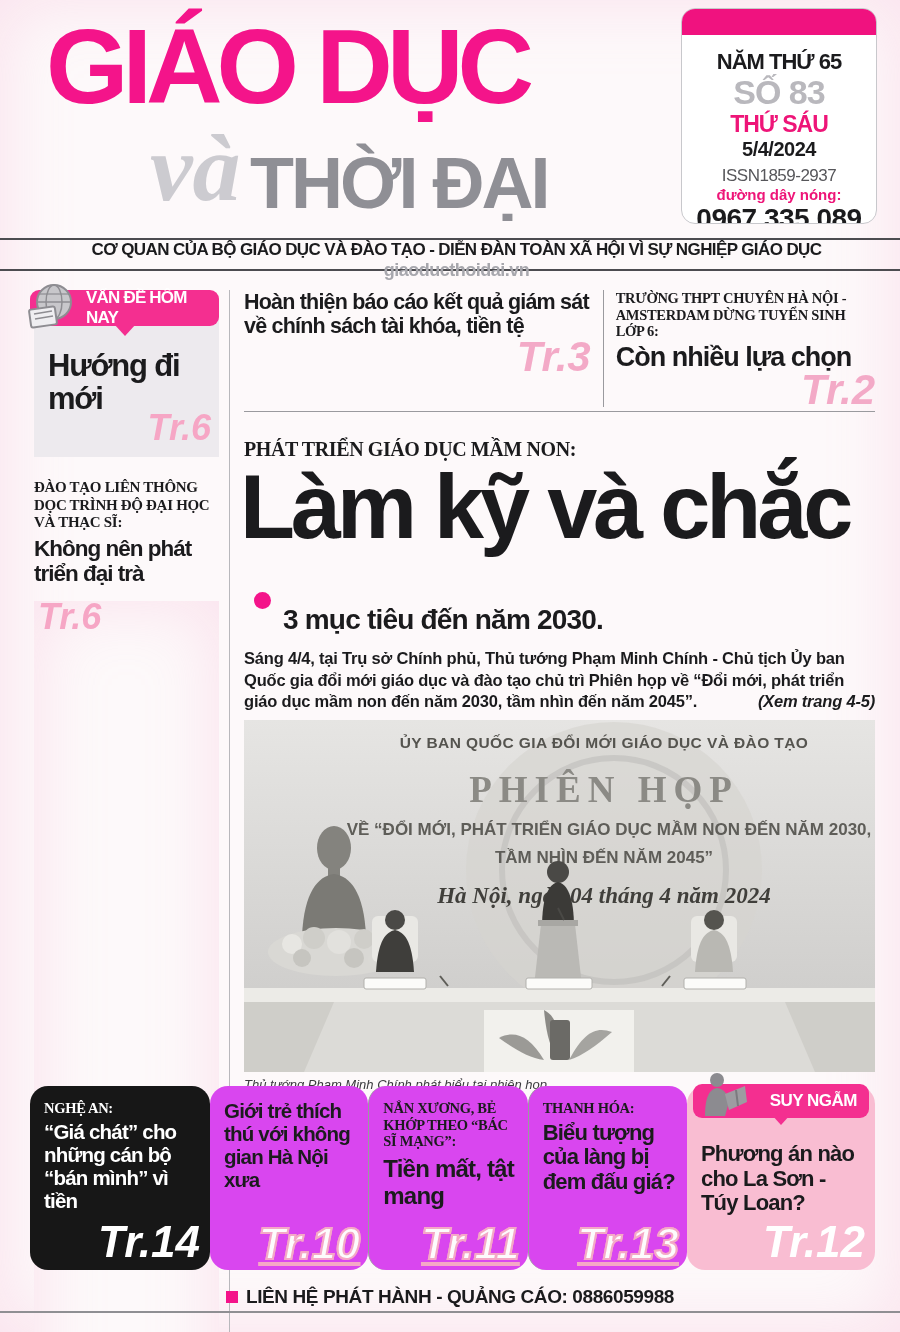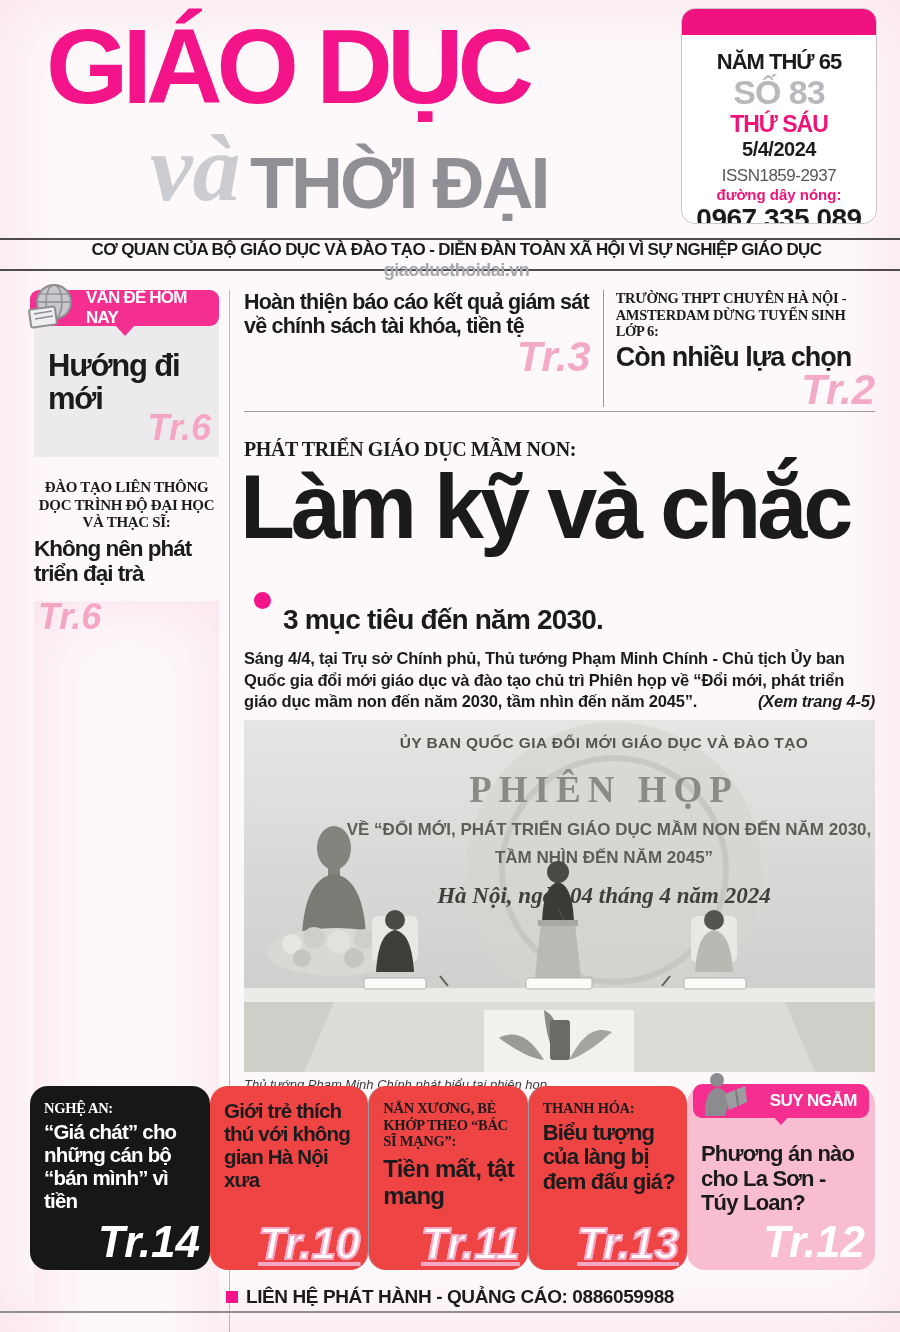--- a/index.html
+++ b/index.html
@@ -65,21 +65,21 @@
     width:0; height:0; border-left:11px solid transparent; border-right:11px solid transparent;
     border-top:12px solid #f42f90;
   }
   .feature-box { position:relative; background:#edeaee; margin:-18px 0 22px 4px; padding:34px 8px 8px 14px; min-height:128px; }
   .feature-title { font-size:31px; font-weight:bold; letter-spacing:-1.2px; line-height:1.05; }
   .feature-page { text-align:right; font-size:36px; font-weight:bold; font-style:italic; color:#f6a6c5; margin-top:-8px; }
 
   .side-item { margin:0 0 24px 4px; }
   .side-kicker {
     font-family:"Liberation Serif", serif; font-size:15px; font-weight:bold;
-    letter-spacing:-0.3px; line-height:1.18; margin-bottom:5px;text-align:center;
+    letter-spacing:-0.3px; line-height:1.18; margin-bottom:5px;
   }
   .side-title { font-size:22.5px; font-weight:bold; letter-spacing:-1px; line-height:1.1; }
   .rule-page { display:flex; align-items:flex-end; margin-top:14px; }
   .rule-page .rule { flex:1; border-bottom:2px solid #59595d; margin-bottom:9px; }
   .rule-page .page { font-size:36px; font-weight:bold; font-style:italic; color:#f6a6c5; line-height:0.9; padding-left:4px; }
 
   
   .top-stories { display:flex; border-bottom:1px solid #9a9a9e; padding-bottom:4px; }
   .ts-left  { width:57%; padding-right:12px; border-right:1px solid #9a9a9e; }
   .ts-right { flex:1; padding-left:12px; }
@@ -98,21 +98,21 @@
   .lead-summary { font-size:16.5px; font-weight:bold; letter-spacing:-0.2px; line-height:1.28; }
   .see-pages { float:right; font-style:italic; font-weight:bold; }
 
   .photo { margin-top:8px; width:631px; height:352px; display:block; }
   .caption { margin-top:5px; font-size:13px; font-style:italic; color:#3a3a3e; }
 
   
   .bottom-strip { position:absolute; top:1086px; left:30px; width:845px; height:184px; display:flex; }
   .bs-box { position:relative; padding:14px 10px 10px 14px;border-radius:18px; }
   .bs-dark { width:180px; background:#171717; color:#fff; }
-  .bs-gray { background:#ef4444; flex:1; }
+  .bs-gray { background:#d946ef; flex:1; }
   .bs-gray + .bs-gray { border-left:1px solid #9a9a9e; }
   .bs-kicker { font-family:"Liberation Serif", serif; font-size:14.5px; font-weight:bold; letter-spacing:-0.3px; line-height:1.15; margin-bottom:4px; }
   .bs-title { font-size:20.5px; font-weight:bold; letter-spacing:-0.8px; line-height:1.12; }
   .bs-page-solid {
     position:absolute; right:10px; bottom:6px; font-size:44px; font-weight:bold;
     font-style:italic; color:#fff; line-height:1;
   }
   .bs-page-outline {
     position:absolute; right:8px; bottom:4px; font-size:44px; font-weight:bold;
     font-style:italic; line-height:1; color:#fdfbfc;

